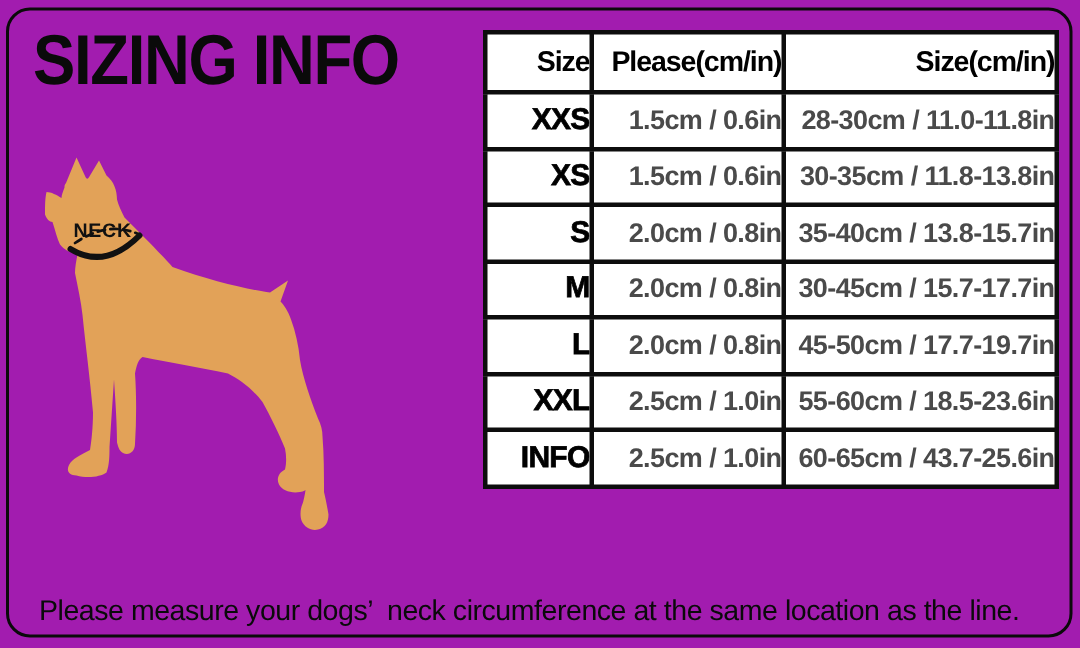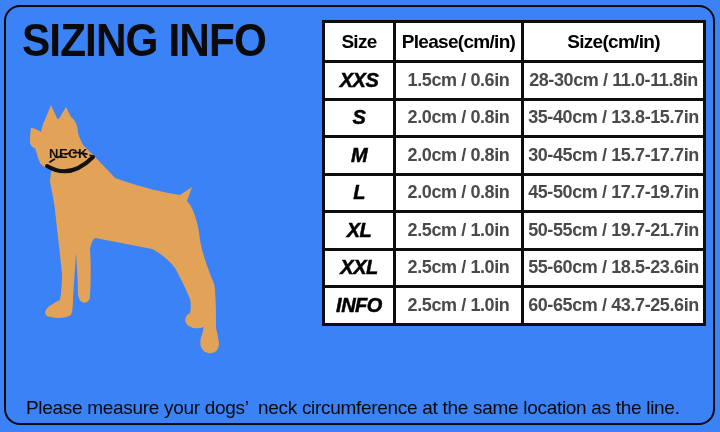--- a/index.html
+++ b/index.html
@@ -1,42 +1,42 @@
 <!DOCTYPE html>
 <html><head>
 <meta charset="utf-8">
 <style>
   html,body{margin:0;padding:0;background:#fff;}
   .canvas{
-    position:relative;width:720px;height:432px;background:#3b82f6;
+    position:relative;width:720px;height:432px;background:#a21caf;
     font-family:"Liberation Sans","DejaVu Sans",sans-serif;overflow:hidden;
   }
   .frame{
     position:absolute;left:4px;top:5px;right:5px;bottom:7px;
     border:2.5px solid #0a0a0a;border-radius:16px;pointer-events:none;
   }
   .title{
     position:absolute;left:22px;top:16px;
     font-size:47px;line-height:1;font-weight:bold;color:#0a0a0a;
     letter-spacing:-1px;white-space:nowrap;
     transform:scaleX(0.9);transform-origin:left top;
   }
   .dog-wrap{position:absolute;left:20px;top:100px;width:205px;height:255px;}
   .sizing-table{
     position:absolute;left:322px;top:20px;width:381px;
     border-collapse:collapse;table-layout:fixed;background:#fff;
   }
   .sizing-table th,.sizing-table td{
-    border:3px solid #0d0d0d;text-align:center;vertical-align:middle;
+    border:3px solid #0d0d0d;text-align:right;vertical-align:middle;
     white-space:nowrap;overflow:hidden;padding:0;
   }
   .sizing-table thead tr{height:40px;}
   .sizing-table tbody tr{height:37.5px;}
   th.col-head{font-size:19px;font-weight:bold;color:#000;letter-spacing:-0.7px;}
-  td.size-cell{font-size:20px;font-weight:bold;color:#000;letter-spacing:-0.5px;font-style:italic;-webkit-text-stroke:0.5px #000;}
+  td.size-cell{font-size:20px;font-weight:bold;color:#000;letter-spacing:-0.5px;-webkit-text-stroke:0.5px #000;}
   td.val-cell{font-size:18px;font-weight:bold;color:#4a4a4a;letter-spacing:-0.4px;}
   .note{
     position:absolute;left:26px;top:397px;font-size:19px;color:#0a0a0a;
     letter-spacing:-0.3px;white-space:pre;
   }
   .neck-text{font:bold 13px "Liberation Sans","DejaVu Sans",sans-serif;letter-spacing:0.5px;fill:#111;}
 </style>
 </head>
 <body>
 
@@ -121,38 +121,38 @@
         <th class="col-head">Size(cm/in)</th>
       </tr>
     </thead>
     <tbody>
       <tr>
         <td class="size-cell">XXS</td>
         <td class="val-cell">1.5cm / 0.6in</td>
         <td class="val-cell">28-30cm / 11.0-11.8in</td>
       </tr>
       <tr>
+        <td class="size-cell">XS</td>
+        <td class="val-cell">1.5cm / 0.6in</td>
+        <td class="val-cell">30-35cm / 11.8-13.8in</td>
+      </tr>
+      <tr>
         <td class="size-cell">S</td>
         <td class="val-cell">2.0cm / 0.8in</td>
         <td class="val-cell">35-40cm / 13.8-15.7in</td>
       </tr>
       <tr>
         <td class="size-cell">M</td>
         <td class="val-cell">2.0cm / 0.8in</td>
         <td class="val-cell">30-45cm / 15.7-17.7in</td>
       </tr>
       <tr>
         <td class="size-cell">L</td>
         <td class="val-cell">2.0cm / 0.8in</td>
         <td class="val-cell">45-50cm / 17.7-19.7in</td>
-      </tr>
-      <tr>
-        <td class="size-cell">XL</td>
-        <td class="val-cell">2.5cm / 1.0in</td>
-        <td class="val-cell">50-55cm / 19.7-21.7in</td>
       </tr>
       <tr>
         <td class="size-cell">XXL</td>
         <td class="val-cell">2.5cm / 1.0in</td>
         <td class="val-cell">55-60cm / 18.5-23.6in</td>
       </tr>
       <tr>
         <td class="size-cell">INFO</td>
         <td class="val-cell">2.5cm / 1.0in</td>
         <td class="val-cell">60-65cm / 43.7-25.6in</td>

